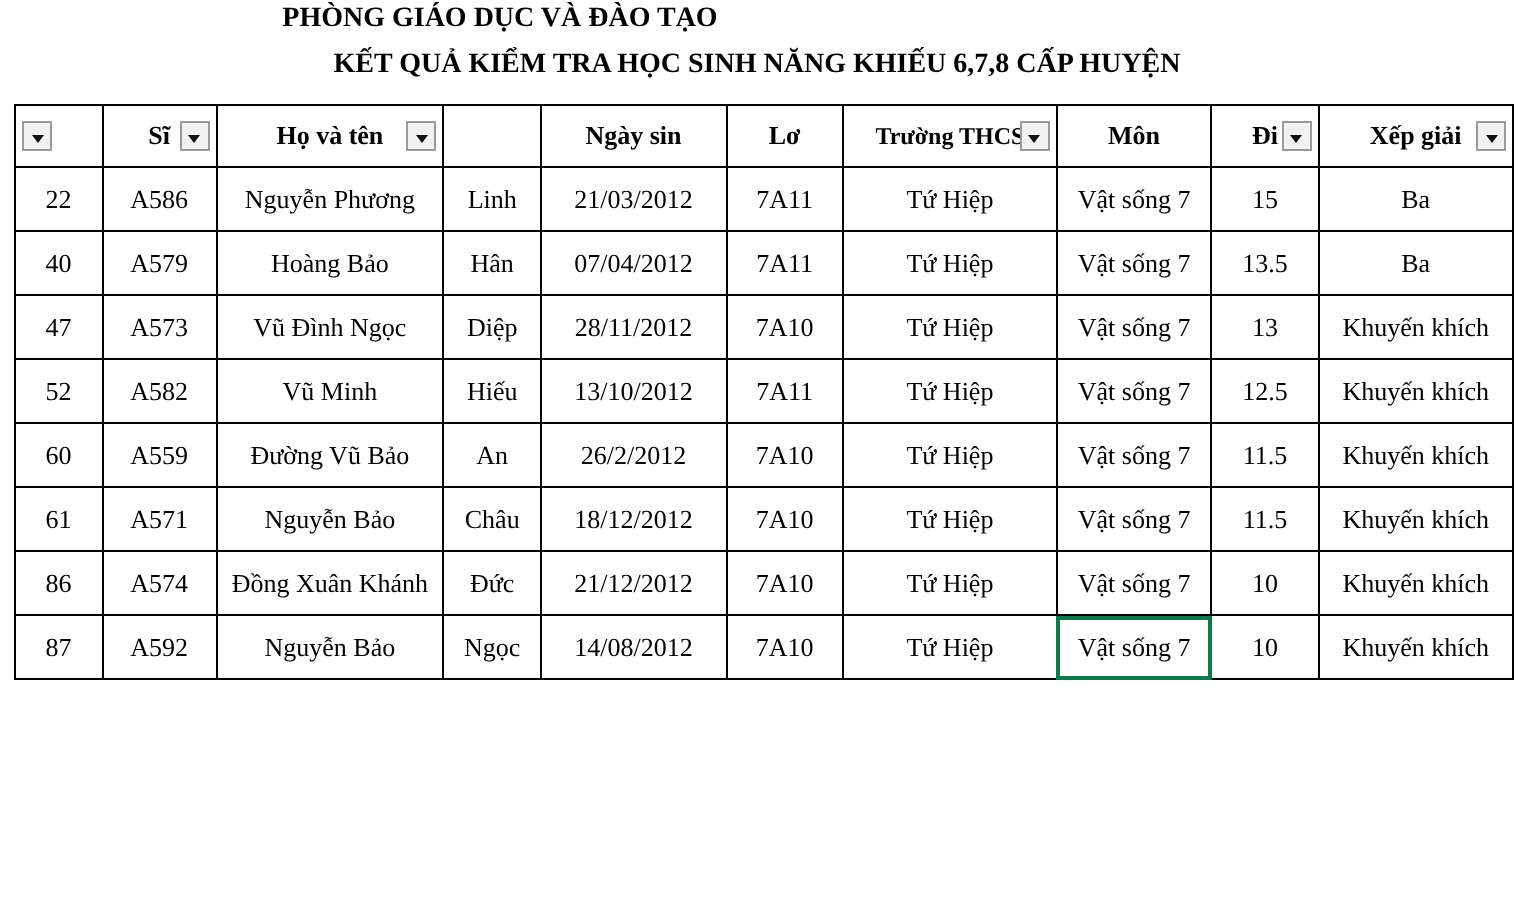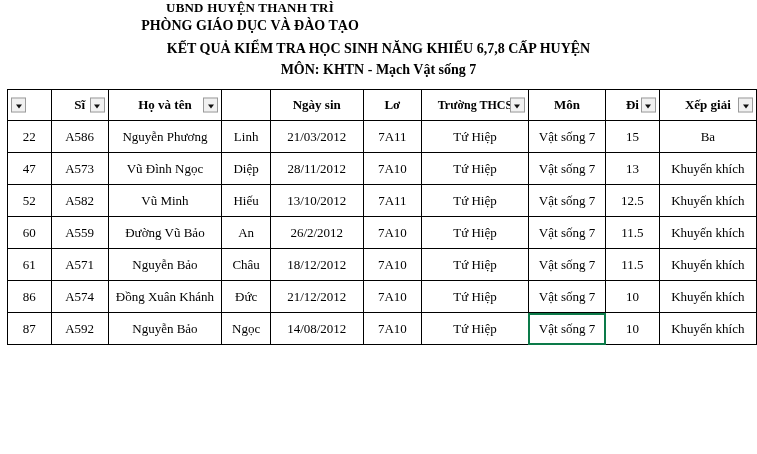--- a/index.html
+++ b/index.html
@@ -127,24 +127,22 @@
   td.sel {
     outline: 2px solid #0c7a49;
     outline-offset: -2px;
   }
 </style>
 </head>
 <body>
 
 <div class="sheet">
 
-  <div class="hdr hdr-line1">UBND HUYỆN THANH TRÌ</div>
   <div class="hdr hdr-line2">PHÒNG GIÁO DỤC VÀ ĐÀO TẠO</div>
   <div class="hdr hdr-line3">KẾT QUẢ KIỂM TRA HỌC SINH NĂNG KHIẾU 6,7,8 CẤP HUYỆN</div>
-  <div class="hdr hdr-line4">MÔN: KHTN - Mạch Vật sống 7</div>
 
   <table class="grid">
     <tbody>
       <tr class="filter-row">
         <td class="col-stt">
           <span class="hdr-label"></span>
           <span class="filter-btn left"></span>
         </td>
         <td class="col-sbd">
           <span class="hdr-label">Sĩ</span>
@@ -187,20 +185,32 @@
         <td class="col-ho">Nguyễn Phương</td>
         <td class="col-ten">Linh</td>
         <td class="col-ns">21/03/2012</td>
         <td class="col-lop">7A11</td>
         <td class="col-truong">Tứ Hiệp</td>
         <td class="col-mon">Vật sống 7</td>
         <td class="col-diem">15</td>
         <td class="col-xep">Ba</td>
       </tr>
 
+      <tr class="data-row">
+        <td class="col-stt">40</td>
+        <td class="col-sbd">A579</td>
+        <td class="col-ho">Hoàng Bảo</td>
+        <td class="col-ten">Hân</td>
+        <td class="col-ns">07/04/2012</td>
+        <td class="col-lop">7A11</td>
+        <td class="col-truong">Tứ Hiệp</td>
+        <td class="col-mon">Vật sống 7</td>
+        <td class="col-diem">13.5</td>
+        <td class="col-xep">Ba</td>
+      </tr>
 
       <tr class="data-row">
         <td class="col-stt">47</td>
         <td class="col-sbd">A573</td>
         <td class="col-ho">Vũ Đình Ngọc</td>
         <td class="col-ten">Diệp</td>
         <td class="col-ns">28/11/2012</td>
         <td class="col-lop">7A10</td>
         <td class="col-truong">Tứ Hiệp</td>
         <td class="col-mon">Vật sống 7</td>

